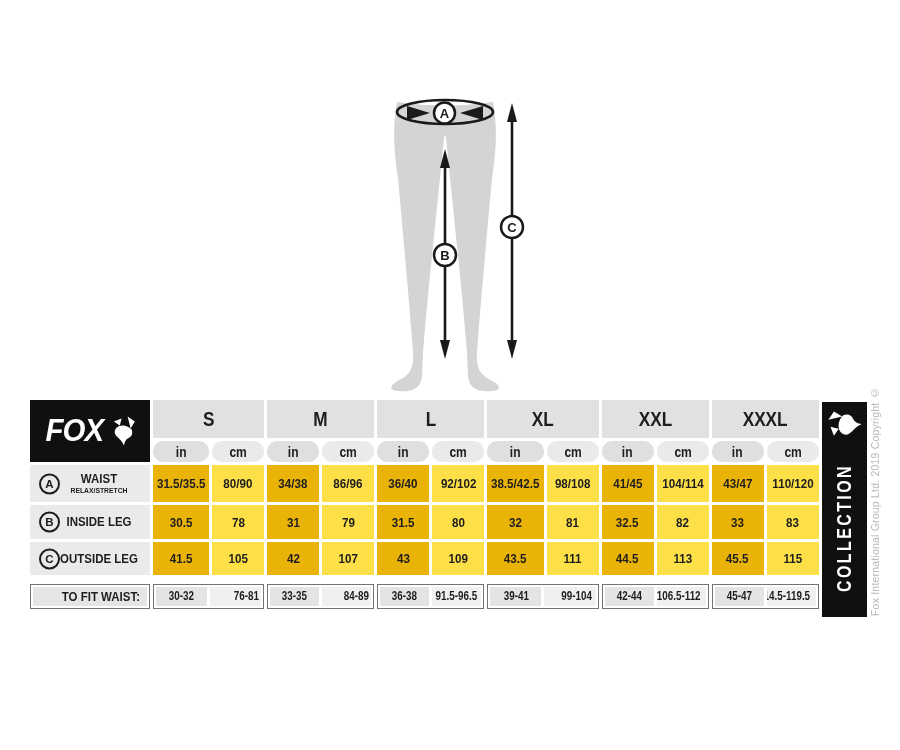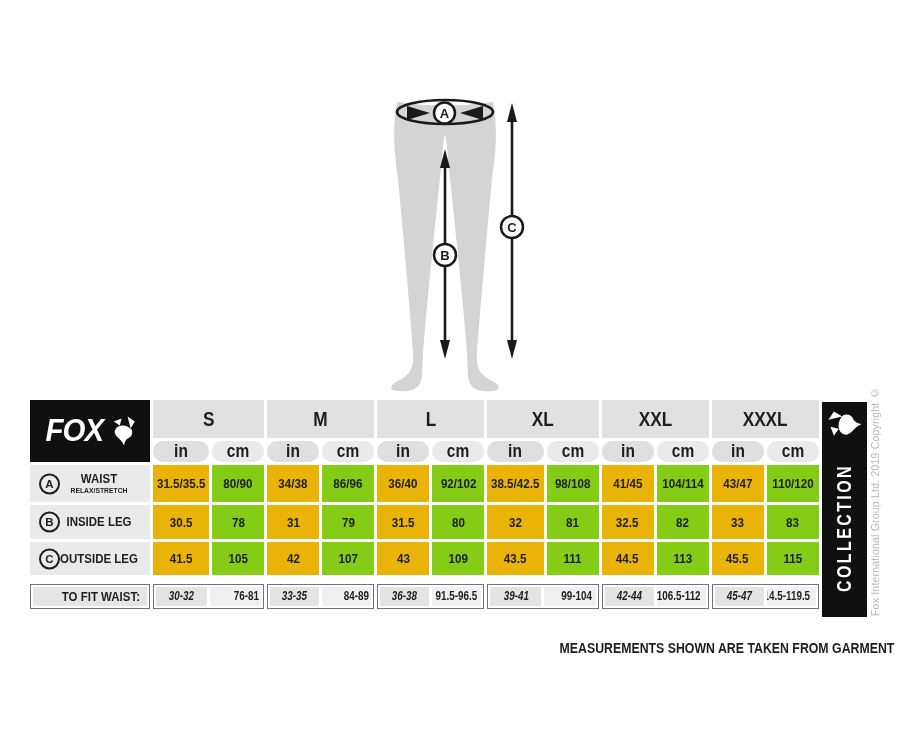--- a/index.html
+++ b/index.html
@@ -24,42 +24,42 @@
   table.size td{padding:0;text-align:center;vertical-align:middle;font-weight:bold;
                 overflow:hidden;white-space:nowrap;}
   .sq{display:inline-block;transform:scaleX(.86);transform-origin:50% 50%;white-space:nowrap;}
 
   td.fox-cell{background:#101010;}
   .fox-wrap{display:flex;align-items:center;justify-content:center;gap:7px;height:100%;}
   .fox-word{color:#ffffff;font-size:31px;font-weight:bold;font-style:italic;letter-spacing:-1px;
             transform:scaleX(.95);display:inline-block;}
 
   td.size-h{background:#e1e1e1;font-size:20px;}
-  td.uh{font-size:18px;border-radius:10px;}
+  td.uh{font-size:14px;border-radius:10px;}
   td.uh.ci{background:#dfdfdf;}
   td.uh.cc{background:#eaeaea;margin-top:33px;}
 
   td.vc{font-size:13.5px;}
   td.vc.ci{background:#eab308;}
-  td.vc.cc{background:#84cc16;}
+  td.vc.cc{background:#fde047;}
 
   td.row-lbl{background:#eaeaea;position:relative;text-align:right;padding-right:8px;}
   .abc{position:absolute;left:9px;top:50%;transform:translateY(-50%);
        width:17px;height:17px;border:2px solid #1d1d1d;border-radius:50%;
        font-size:11.5px;line-height:17px;text-align:center;display:block;background:transparent;}
   .l1{display:block;font-size:13.5px;transform:scaleX(.85);transform-origin:100% 50%;line-height:14px;}
   .l2{display:block;font-size:8px;transform:scaleX(.85);transform-origin:100% 50%;line-height:9px;}
 
   td.fitc{background:transparent;}
   .fit-box{box-sizing:border-box;height:25px;border:1px solid #737373;background:#ffffff;
            display:flex;gap:3px;padding:2px;}
   .fh{flex:1;display:flex;align-items:center;justify-content:center;font-weight:bold;
       font-size:12px;overflow:hidden;white-space:nowrap;}
   .fh .sq{transform:scaleX(.82);}
-  .fh.fin{background:#e4e4e4;font-style:italic;}
+  .fh.fin{background:#e4e4e4;}
   .fh.fcm{background:#f0f0f0;justify-content:flex-end;}
   .fh.flab{background:#e5e5e5;justify-content:flex-end;padding-right:7px;font-size:13.5px;}
   .fh.flab .sq{transform:scaleX(.85);transform-origin:100% 50%;}
 
   
   .banner{position:absolute;left:822px;top:402px;width:45px;height:215px;background:#101010;}
   .banner-rot{position:absolute;left:0;top:215px;width:215px;height:45px;
               transform-origin:0 0;transform:rotate(-90deg);
               display:flex;align-items:center;gap:10px;box-sizing:border-box;padding:0 8px;}
   .banner-label{flex:1;text-align:center;color:#ffffff;font-size:20px;font-weight:bold;
@@ -286,17 +286,14 @@
       <svg width="28" height="36" viewBox="0 0 40 52">
         <polygon fill="#ffffff" points="26,2 38,10 31,22"></polygon>
         <polygon fill="#ffffff" points="3,10 16,5 13,17"></polygon>
         <path fill="#ffffff" d="M7,21 C13,14 27,16 33,24 C35,30 33,36 27,38 C23,40 21,44 20,50 C17,43 13,40 9,36 C4,31 3,26 7,21 Z"></path>
       </svg>
     </div>
   </div>
 
   <div class="copyright">Fox International Group Ltd. 2019 Copyright ©</div>
 
-  <div class="note">
-    <span class="sq">MEASUREMENTS SHOWN ARE TAKEN FROM GARMENT</span>
-  </div>
 
 </div>
 
 </body></html>

